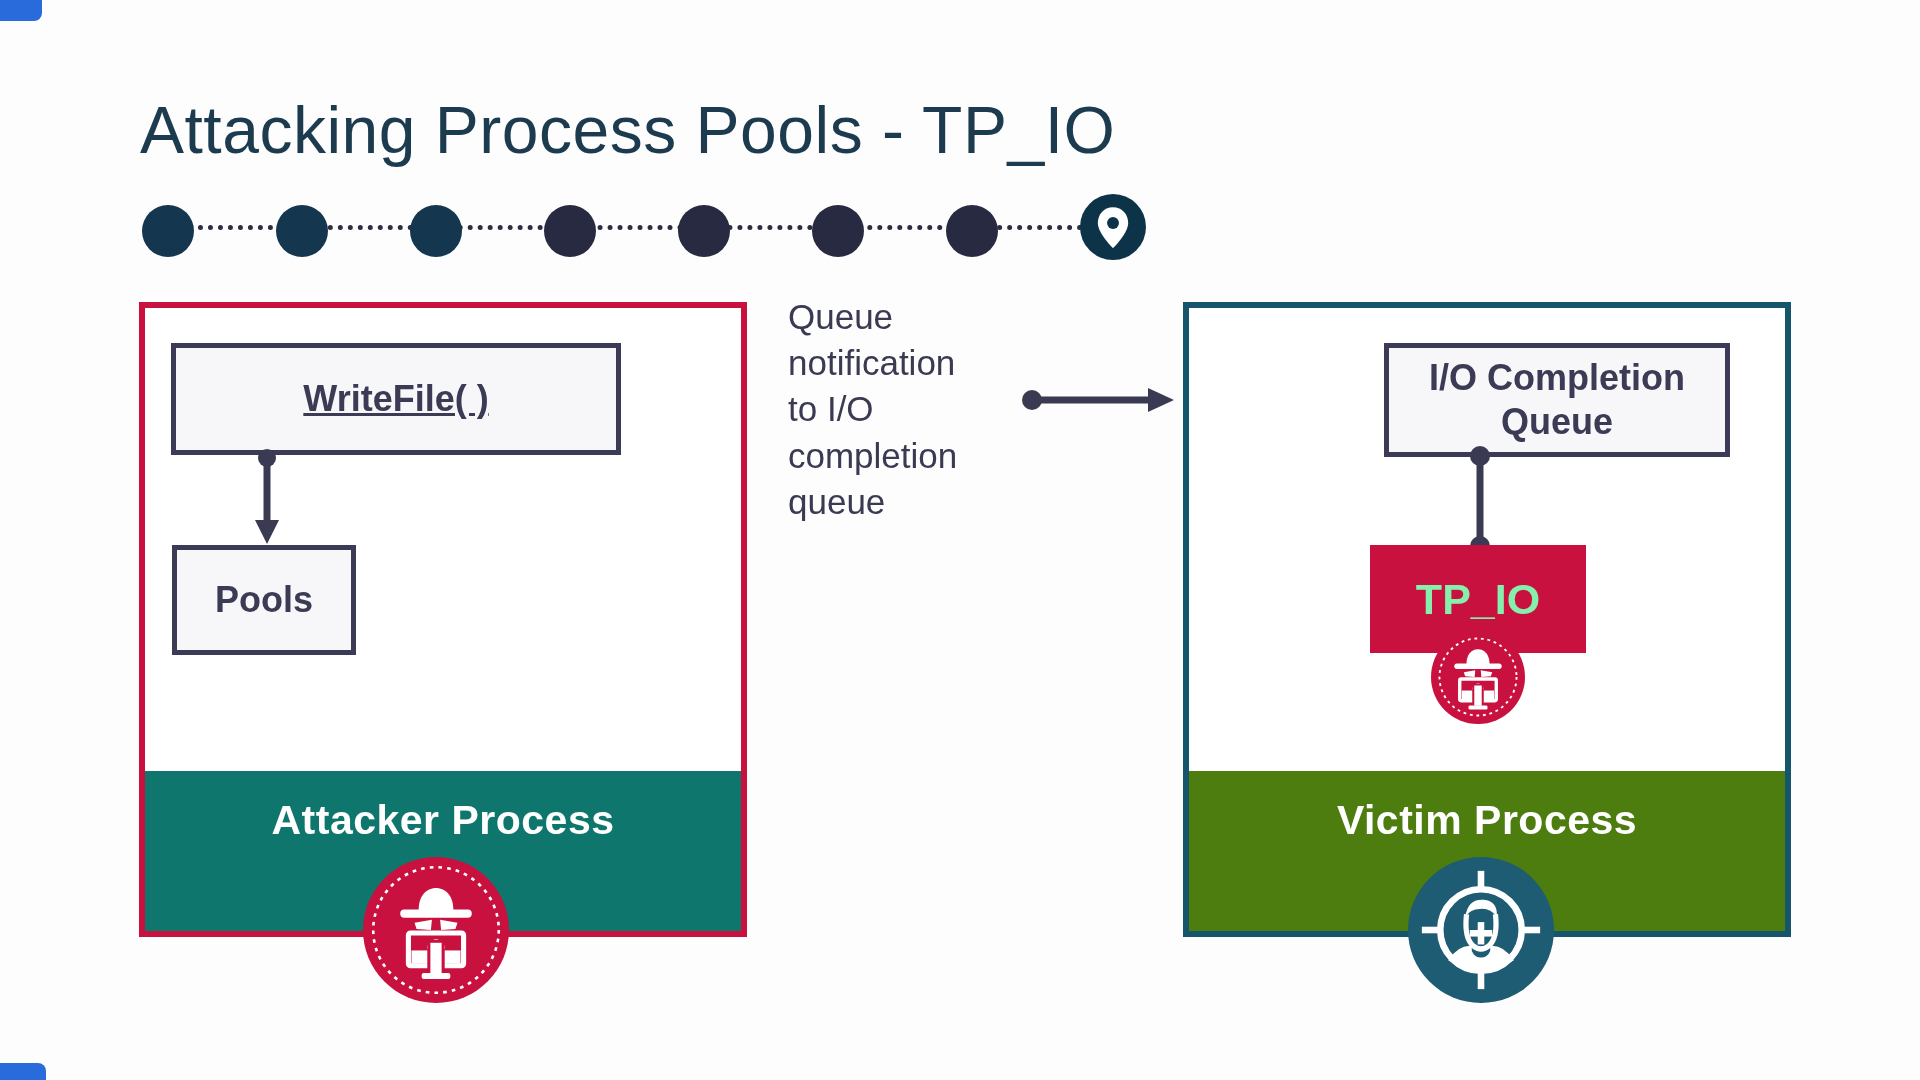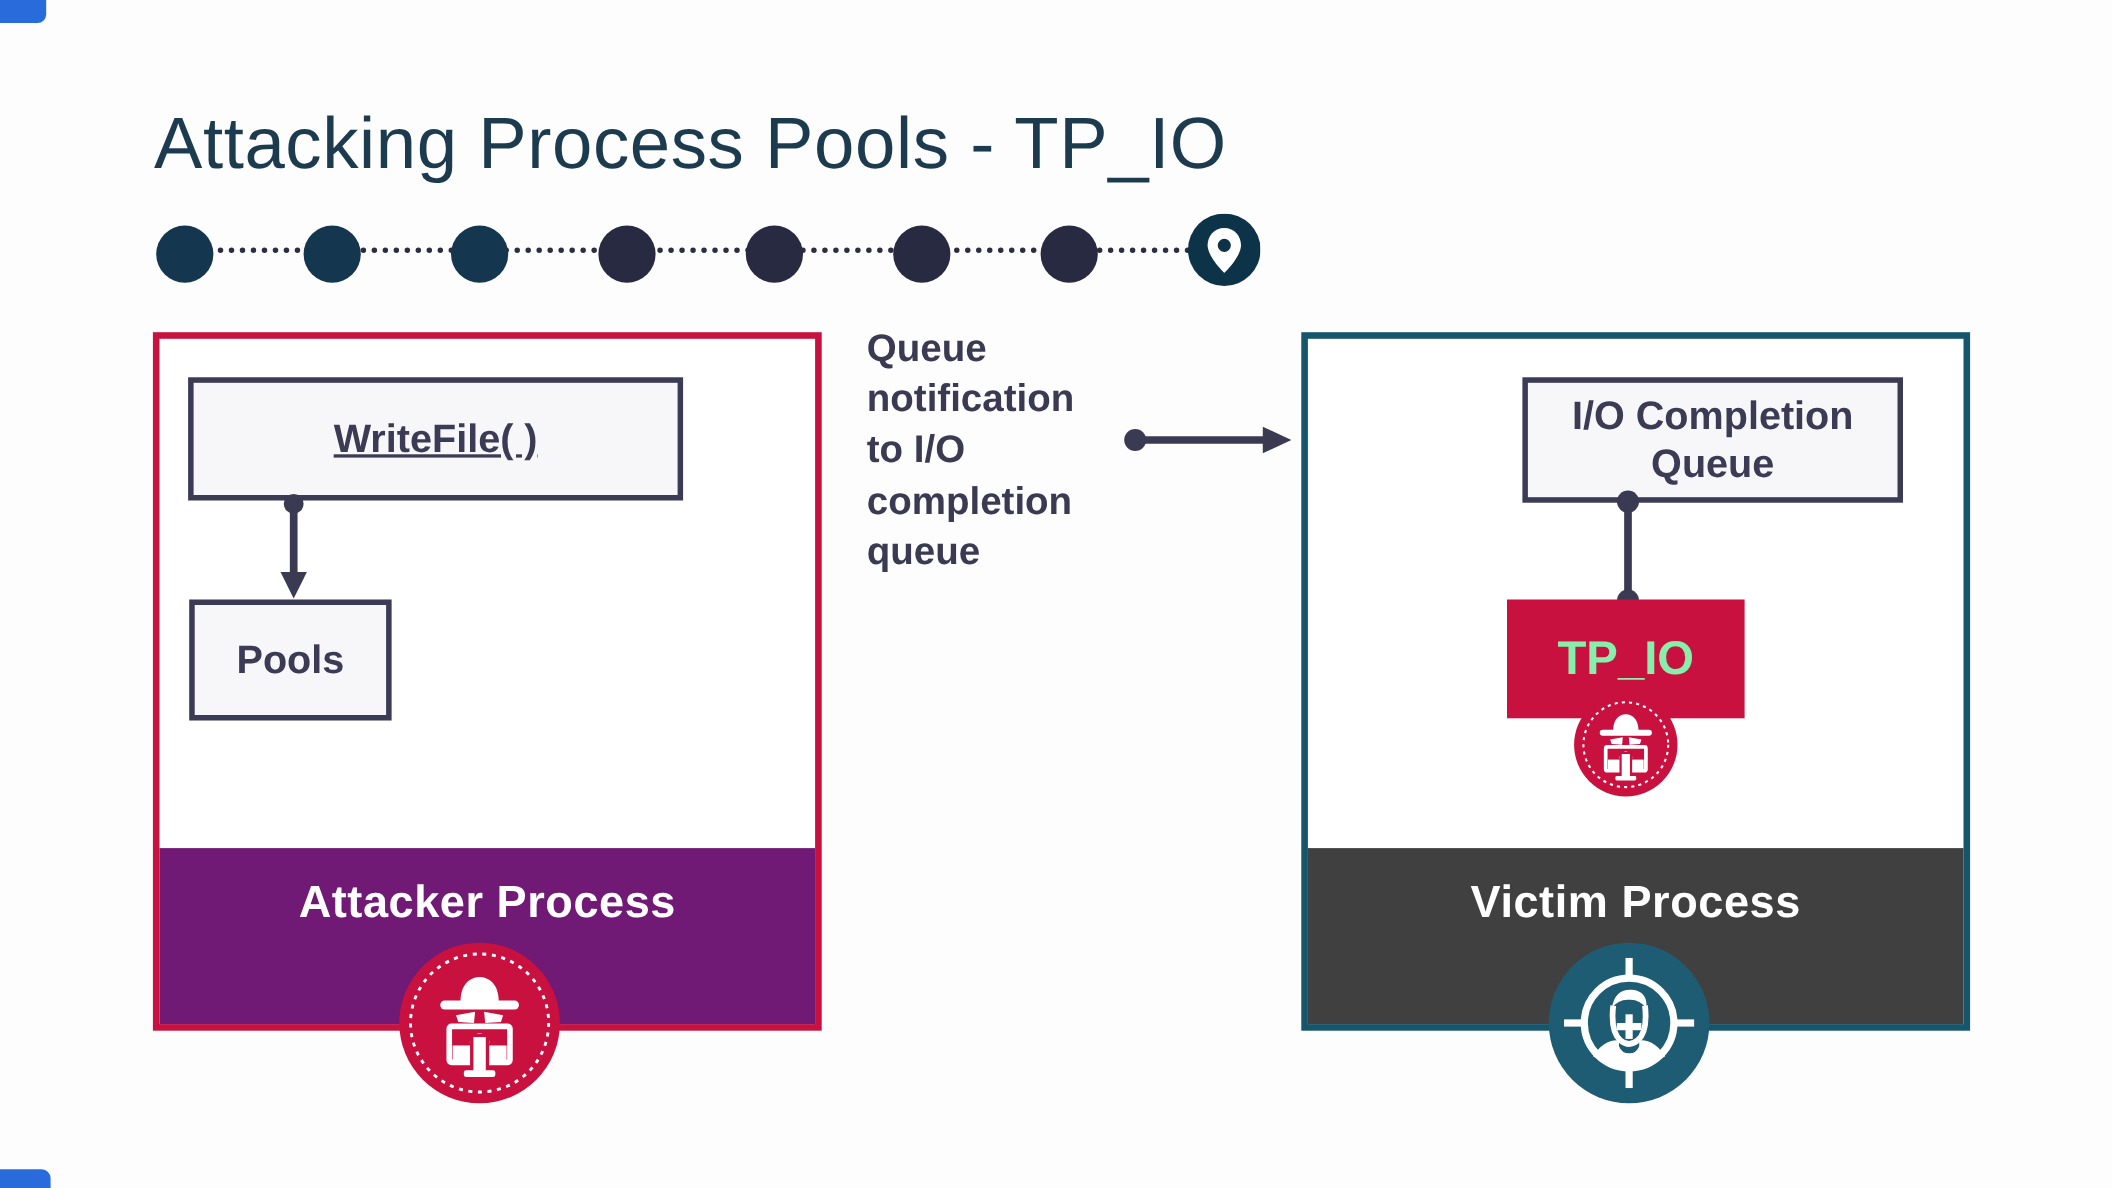--- a/index.html
+++ b/index.html
@@ -21,36 +21,36 @@
   .dot{width:52px;height:52px;border-radius:50%;background:#282a41;margin-top:7px;}
   .dot:nth-child(1),.dot:nth-child(2),.dot:nth-child(3){background:#14364e;}
   .pin{width:66px;height:66px;margin-top:0;position:relative;}
 
   
   .proc{position:absolute;width:596px;height:623px;background:#ffffff;border:6px solid;}
   .proc.attacker{left:139px;top:302px;border-color:#c8113f;}
   .proc.victim{left:1183px;top:302px;border-color:#16566d;}
   .proc .footer{position:absolute;left:0;right:0;bottom:0;height:160px;display:flex;
     justify-content:center;align-items:flex-start;padding-top:26px;box-sizing:border-box;}
-  .proc.attacker .footer{background:#701a75;}
-  .proc.victim .footer{background:#404040;}
+  .proc.attacker .footer{background:#0f766e;}
+  .proc.victim .footer{background:#4d7c0f;}
   .proc .footer .label{color:#ffffff;font-size:41px;font-weight:700;letter-spacing:.5px;}
 
   .node{position:absolute;background:#f7f7f9;border:5px solid #3b3b55;box-sizing:border-box;
     display:flex;align-items:center;justify-content:center;text-align:center;
     color:#3b3b55;font-weight:700;font-size:36px;line-height:1.22;}
   .node.writefile{left:171px;top:343px;width:450px;height:112px;text-decoration:underline;}
   .node.file{left:172px;top:545px;width:184px;height:110px;}
   .node.ioqueue{left:1384px;top:343px;width:346px;height:114px;padding:0 30px;}
   .node.tpio{left:1370px;top:545px;width:216px;height:108px;background:#c8113f;border:none;
     color:#86efac;font-size:43px;}
 
   
   .annotation{position:absolute;left:788px;top:294px;width:186px;
-    color:#3a3a52;font-size:35px;font-weight:700;line-height:1.32;}
+    color:#3a3a52;font-size:35px;font-weight:400;line-height:1.32;}
 
   
   .conn{position:absolute;}
   .conn .stroke{stroke:#3a3a52;}
   .conn .fill{fill:#3a3a52;}
 
   
   .badge{position:absolute;border-radius:50%;display:flex;align-items:center;justify-content:center;}
   .badge.big{width:146px;height:146px;}
   .badge.small{width:94px;height:94px;}

